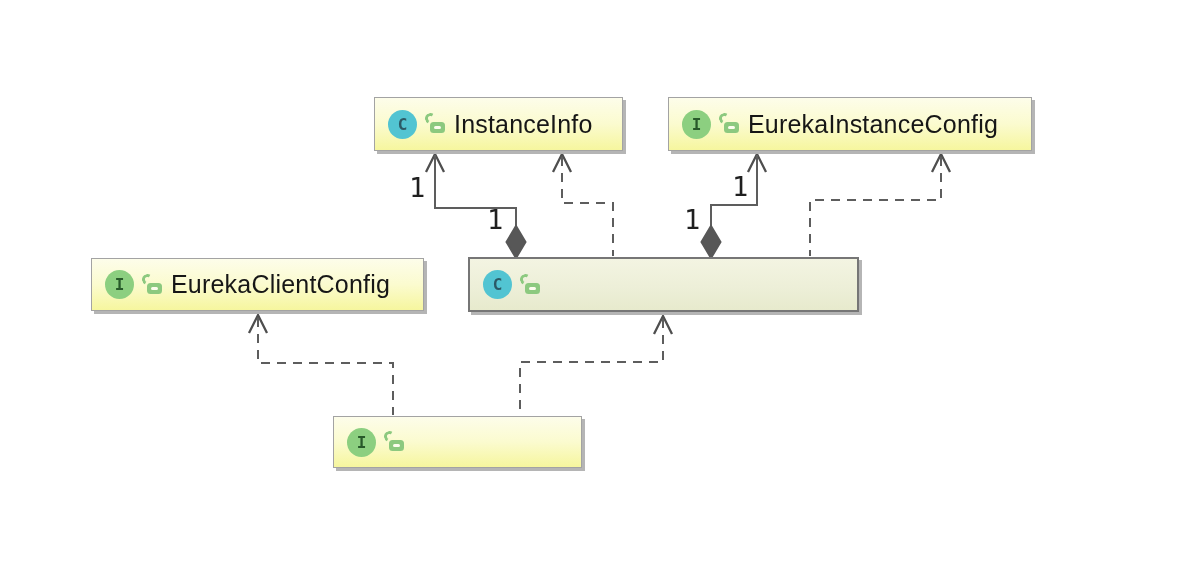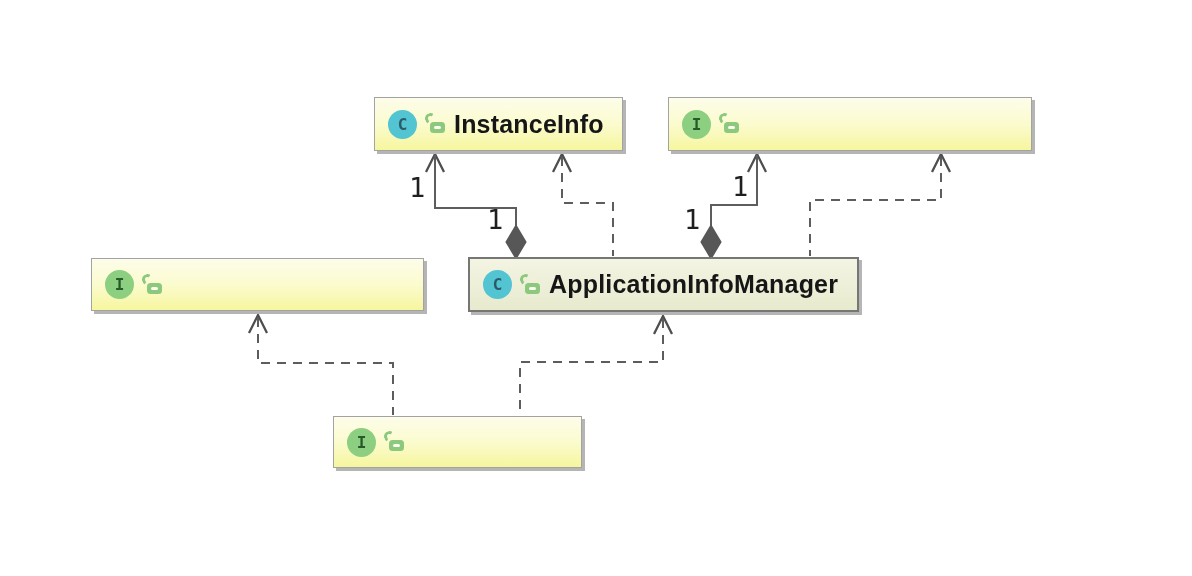--- a/index.html
+++ b/index.html
@@ -34,21 +34,21 @@
     font-family:"DejaVu Sans Mono", monospace;
     font-size:16px; font-weight:bold;
     flex:0 0 auto;
   }
   .badge--class { background:#52c4d2; color:#2c5a66; }
   .badge--interface { background:#8ccf80; color:#28592a; }
 
   .node-title {
     font-size:25px;
     color:#161616;
-    font-weight:700;
+    font-weight:400;
     letter-spacing:0.2px;
     white-space:nowrap;
   }
 
   
   .lock { position:relative; width:21px; height:22px; flex:0 0 auto; }
   .lock-shackle {
     position:absolute; left:0; top:0;
     width:11px; height:11px;
     border:3px solid #8cc97f;
@@ -133,39 +133,40 @@
     <span class="node-title">InstanceInfo</span>
   </div>
 
   <div class="node" style="left:668px; top:97px; width:364px; height:54px;">
     <span class="badge badge--interface">I</span>
     <span class="lock">
       <span class="lock-shackle"></span>
         <span class="lock-body"></span>
         <span class="lock-slot"></span>
     </span>
+    <span class="node-title">EurekaInstanceConfig</span>
   </div>
 
   <div class="node" style="left:91px; top:258px; width:333px; height:53px;">
     <span class="badge badge--interface">I</span>
     <span class="lock">
       <span class="lock-shackle"></span>
         <span class="lock-body"></span>
         <span class="lock-slot"></span>
     </span>
+    <span class="node-title">EurekaClientConfig</span>
   </div>
 
   <div class="node node--highlight" style="left:468px; top:257px; width:391px; height:55px;">
     <span class="badge badge--class">C</span>
     <span class="lock">
       <span class="lock-shackle"></span>
         <span class="lock-body"></span>
         <span class="lock-slot"></span>
     </span>
-    <span class="node-title">ApplicationInfoManager</span>
   </div>
 
   <div class="node" style="left:333px; top:416px; width:249px; height:52px;">
     <span class="badge badge--interface">I</span>
     <span class="lock">
       <span class="lock-shackle"></span>
         <span class="lock-body"></span>
         <span class="lock-slot"></span>
     </span>
   </div>

